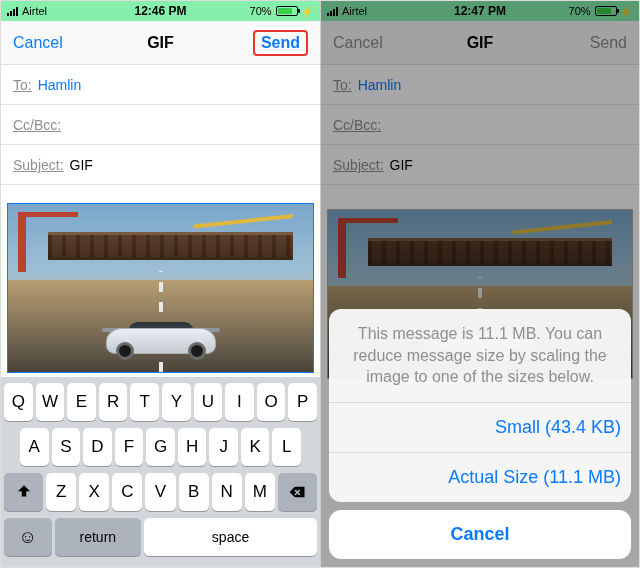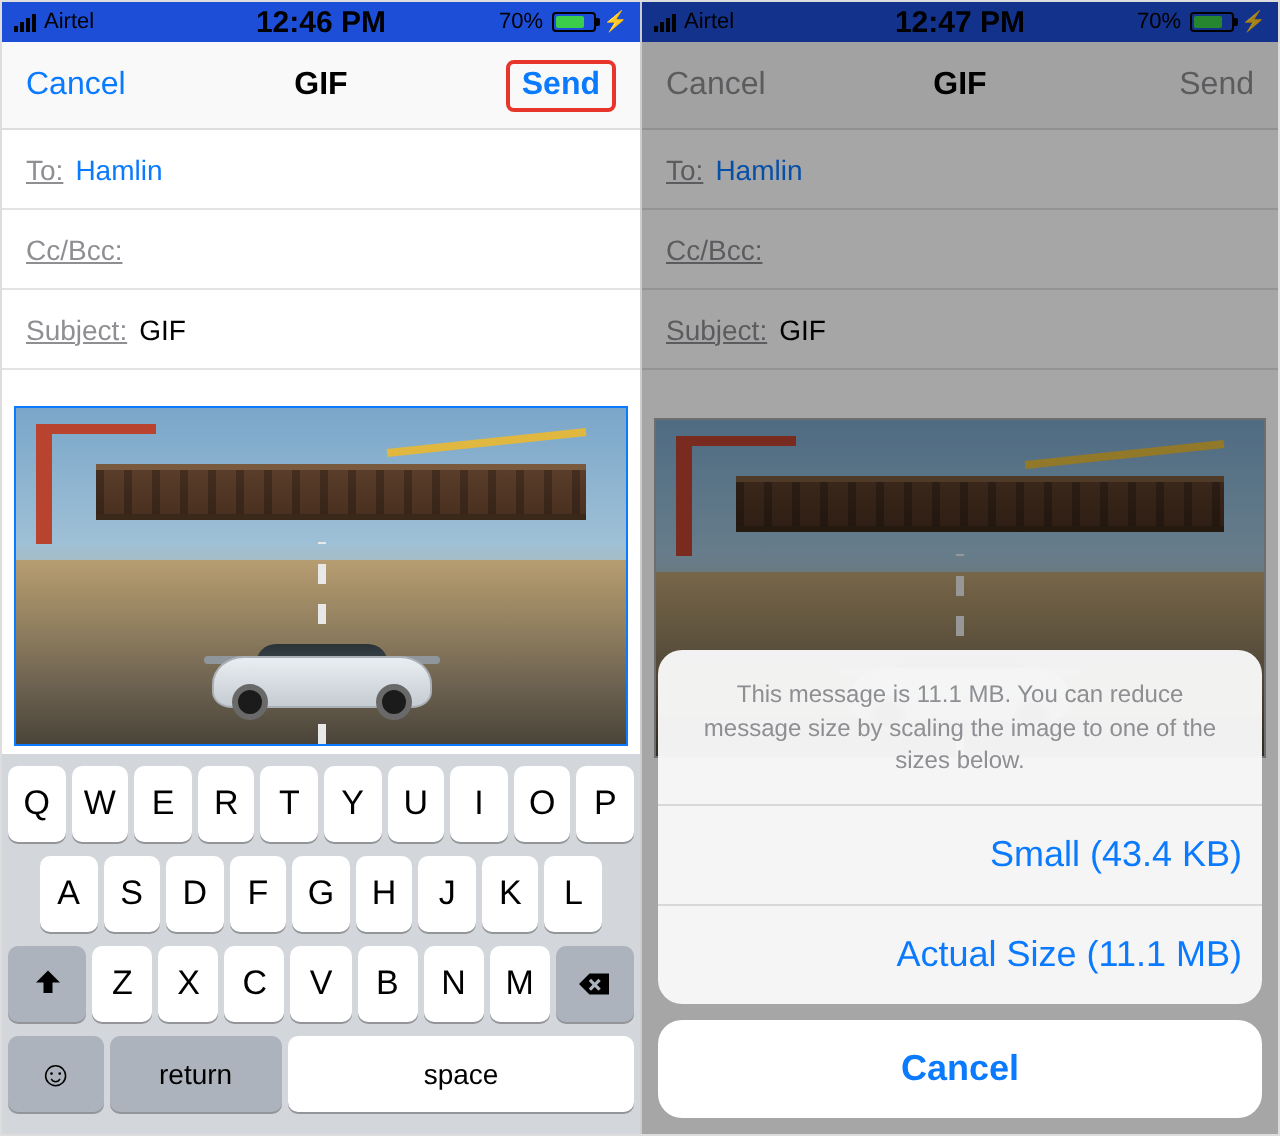--- a/index.html
+++ b/index.html
@@ -29,25 +29,25 @@
     pointer-events: none;
   }
   
   .statusbar {
     height: 20px;
     display: flex;
     align-items: center;
     justify-content: space-between;
     font-size: 11px;
     padding: 0 6px;
-    background: #1d4ed8;
+    background: #86efac;
     position: relative;
   }
   .sb-left, .sb-right { display: flex; align-items: center; gap: 4px; }
-  .sb-center { position: absolute; left: 0; right: 0; text-align: center; font-weight: 600; font-size: 15px; }
+  .sb-center { position: absolute; left: 0; right: 0; text-align: center; font-weight: 600; font-size: 12px; }
   .signal { display: inline-flex; align-items: flex-end; gap: 1px; }
   .signal span { width: 2px; background: #000; display: inline-block; }
   .signal span:nth-child(1){height:3px}
   .signal span:nth-child(2){height:5px}
   .signal span:nth-child(3){height:7px}
   .signal span:nth-child(4){height:9px}
   .battery {
     width: 22px; height: 10px; border: 1px solid #000; border-radius: 2px;
     position: relative; display: inline-block;
   }
@@ -161,21 +161,21 @@
     position:absolute; left:8px; right:8px; bottom:8px; z-index:10;
   }
   .sheet {
     background: rgba(248,248,248,0.97);
     border-radius: 12px;
     overflow: hidden;
     margin-bottom: 8px;
   }
   .sheet-msg {
     padding: 14px 18px;
-    font-size: 12px;
+    font-size: 16px;
     color: #8e8e93;
     text-align: center;
     line-height: 1.35;
     border-bottom: 1px solid #d8d8db;
   }
   .sheet-btn {
     padding: 14px 10px;
     text-align: right;
     color: #0a7aff;
     font-size: 18px;

